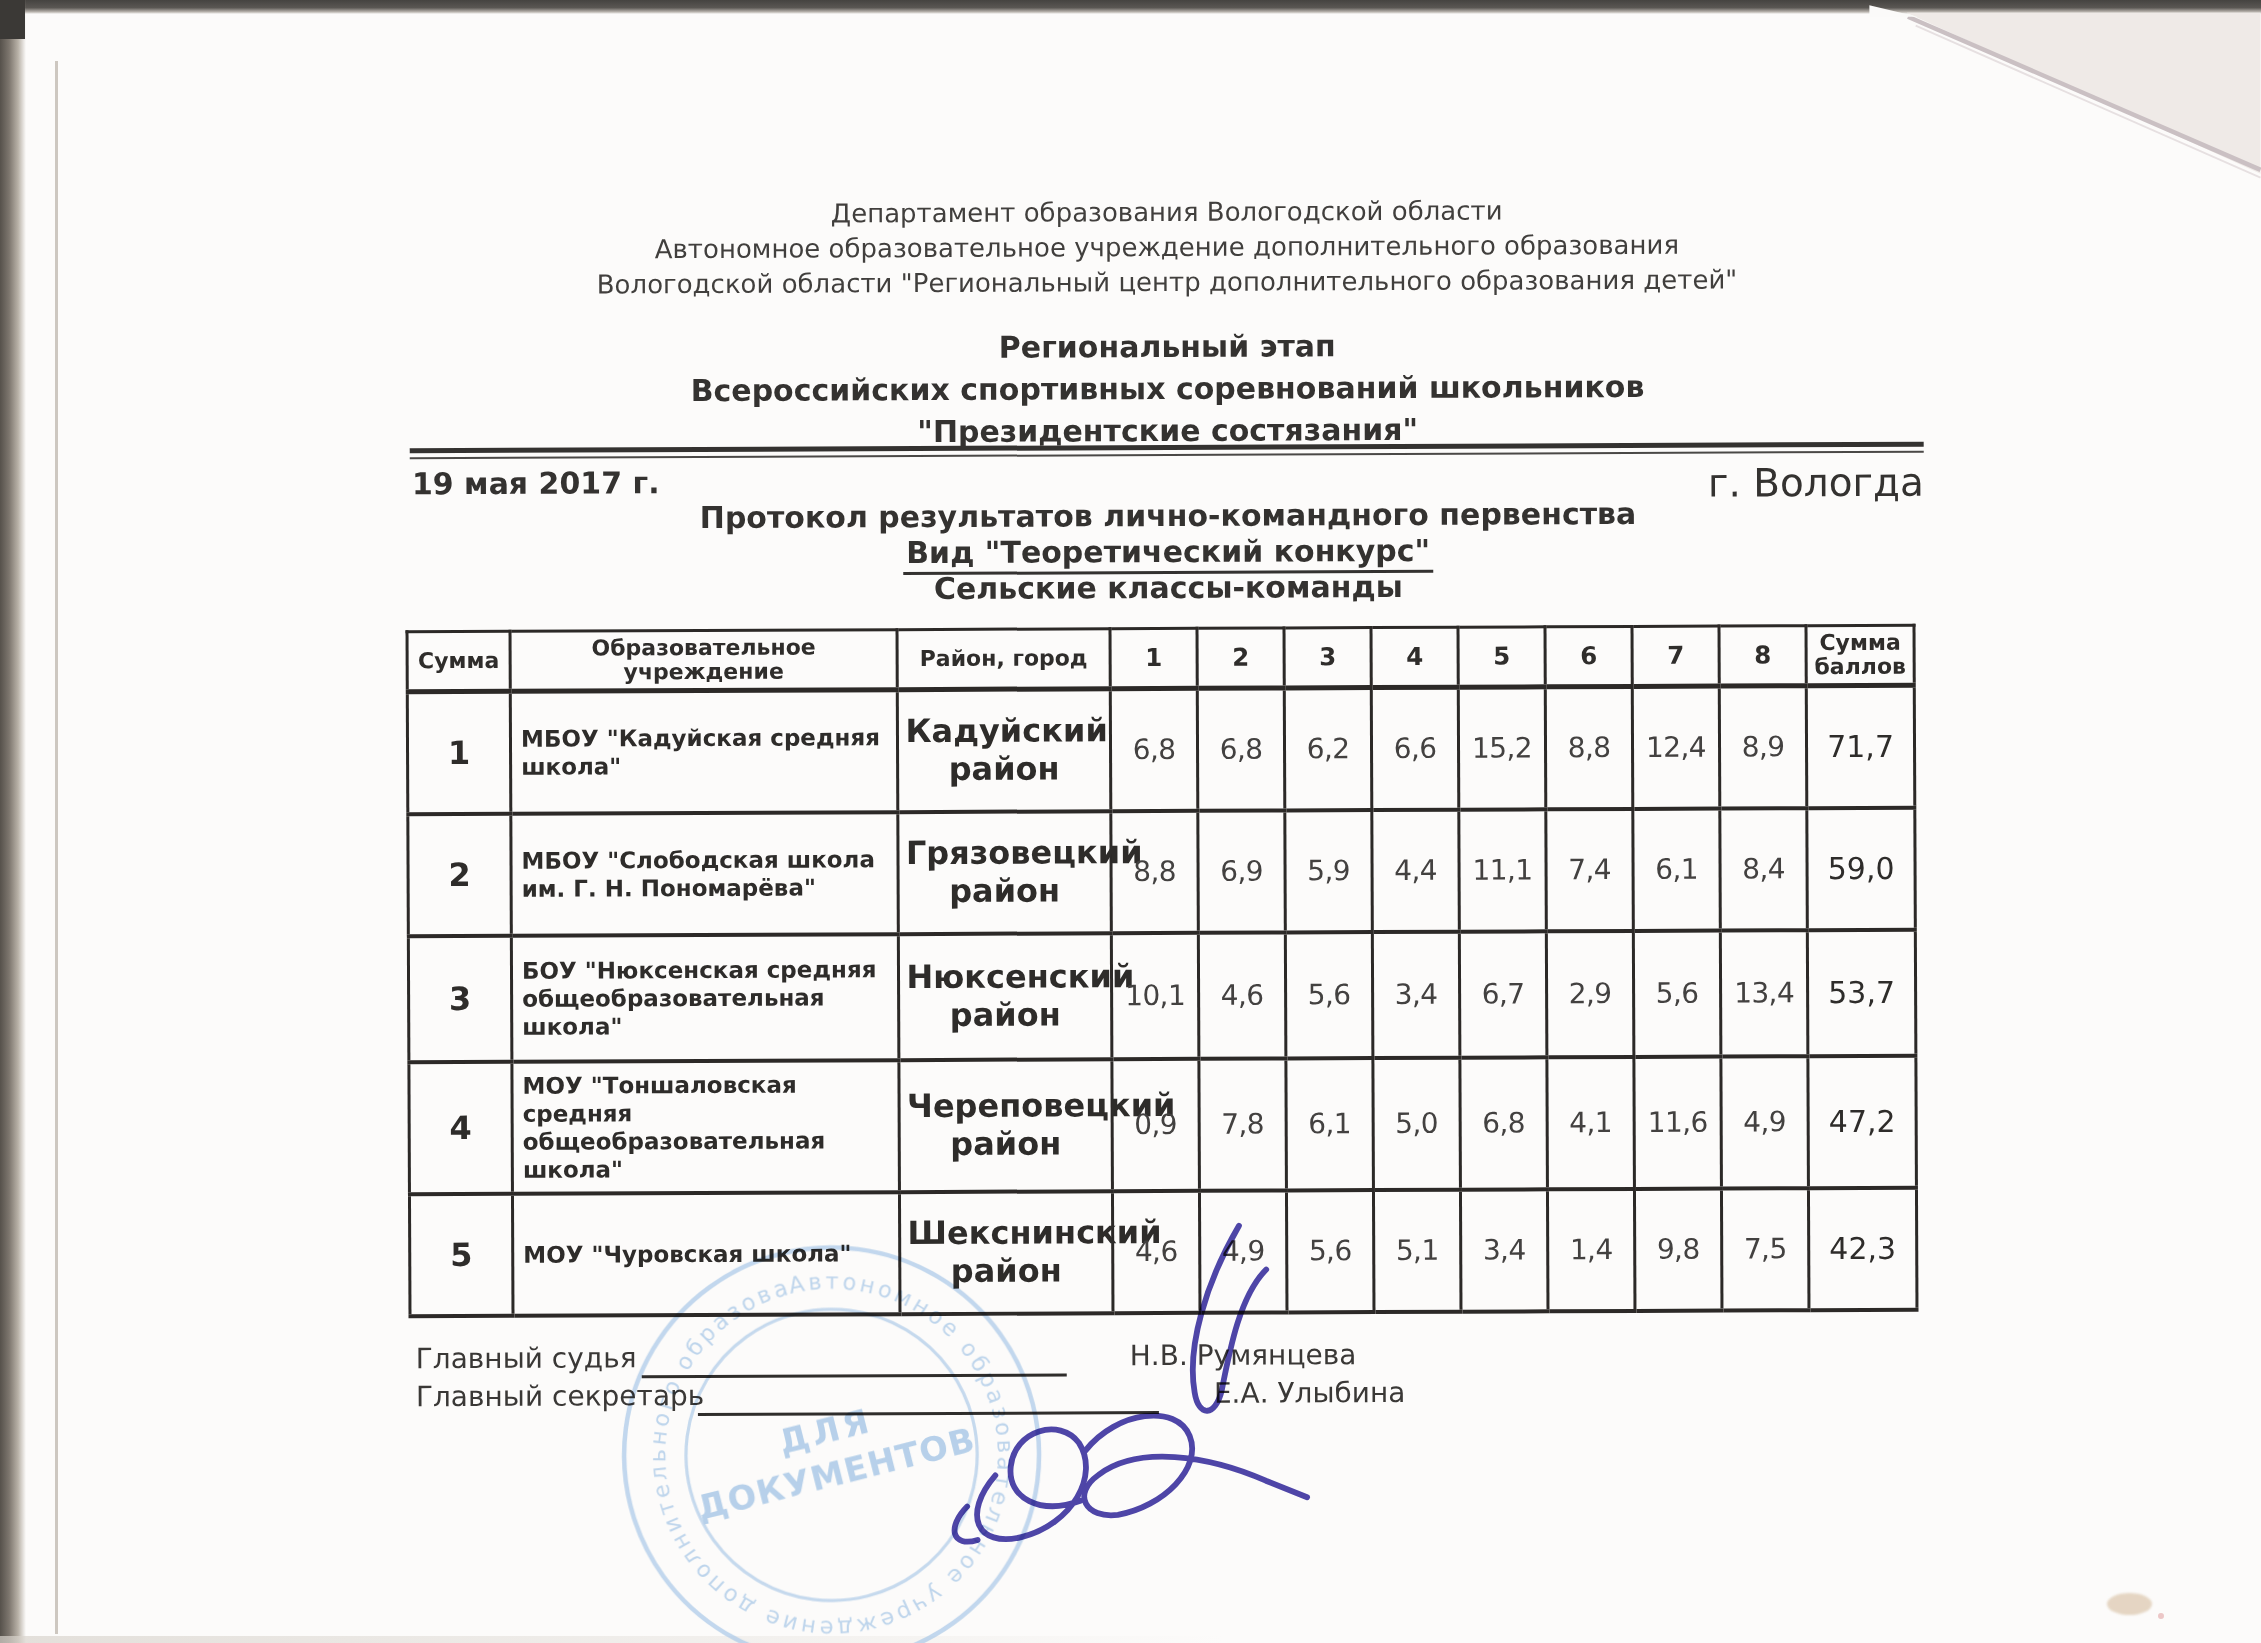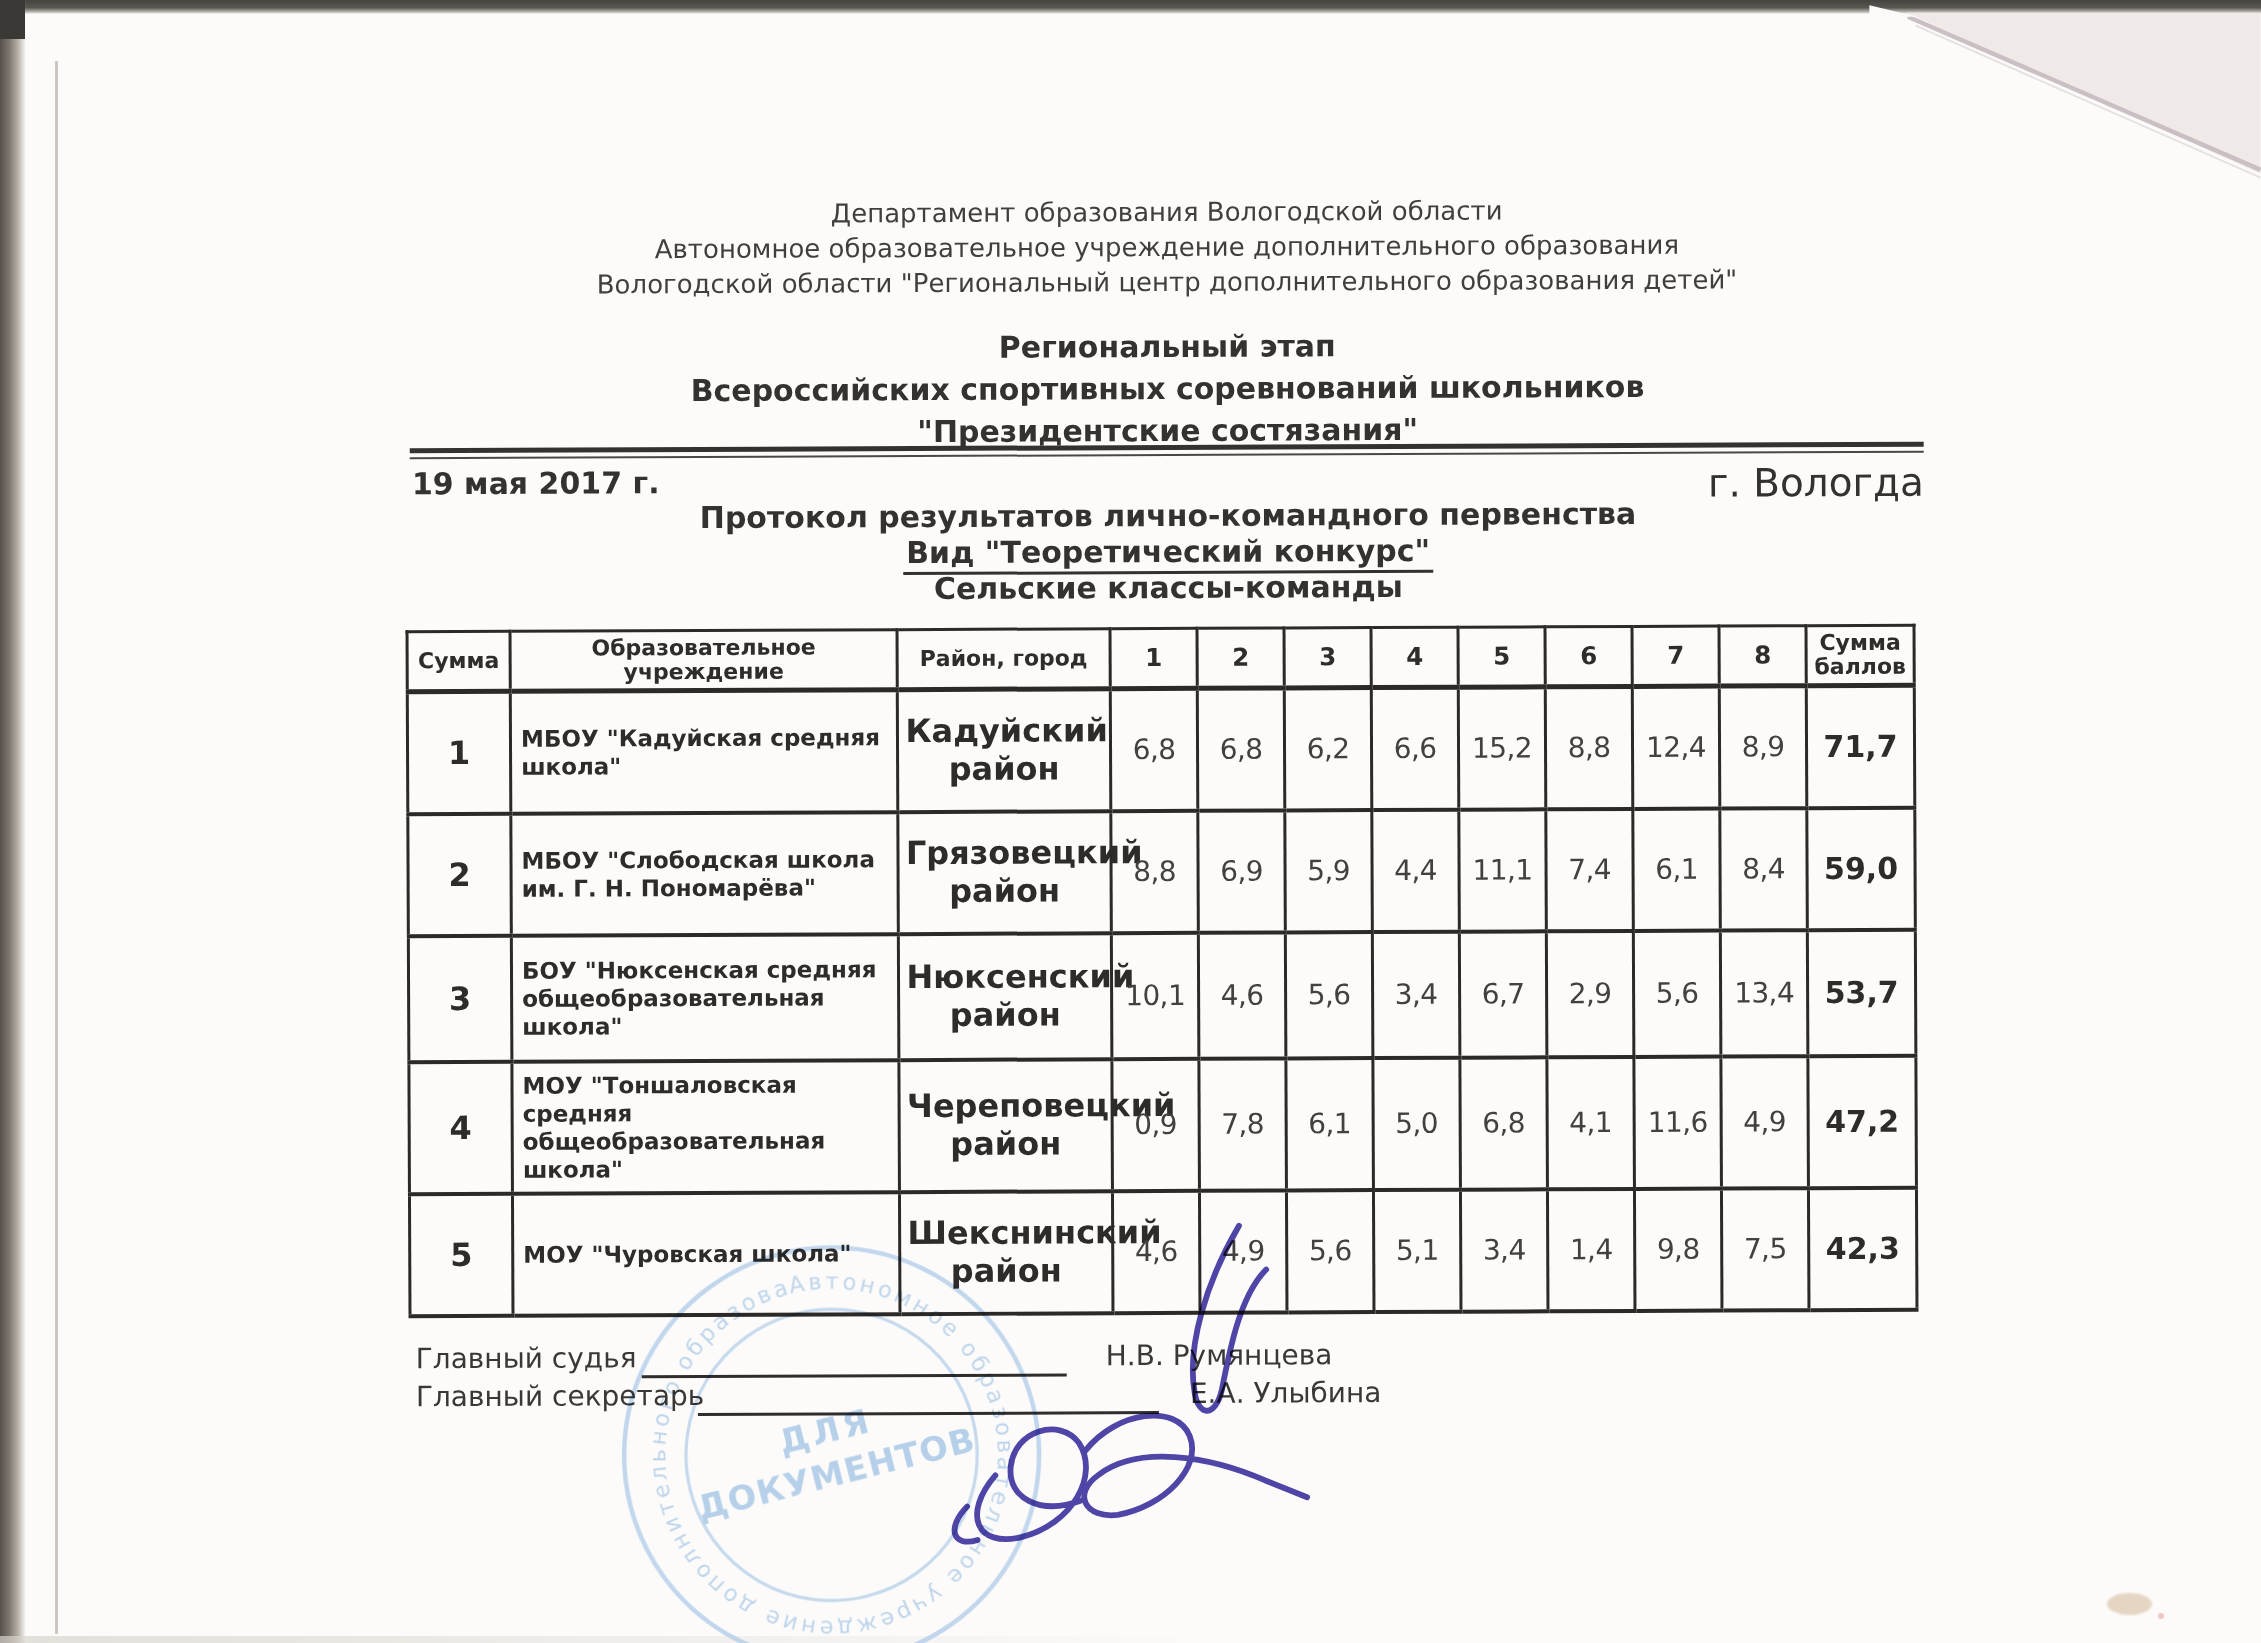--- a/index.html
+++ b/index.html
@@ -50,31 +50,31 @@
     text-align:center;vertical-align:middle;padding:3.9px 2.6px;}
   #results-table th.num{font-size:24.5px;}
   #results-table td{border:3.2px solid #2c2927;border-top-width:4.5px;border-bottom-width:4.5px;
     vertical-align:middle;}
   td.place-cell{font-size:32px;font-weight:bold;text-align:center;color:#2e2c2a;}
   td.school-cell{font-size:23px;font-weight:bold;color:#2e2c2a;line-height:1.22;
     text-align:left;padding:5.2px 9px;}
   td.district-cell{font-size:32px;font-weight:bold;color:#2e2c2a;line-height:1.18;
     text-align:center;padding:5.2px 6.4px;}
   td.score-cell{font-size:28px;color:#434140;text-align:center;letter-spacing:-0.6px;}
-  td.total-cell{font-size:30px;font-weight:bold;text-align:center;color:#2e2c2a;}
+  td.total-cell{font-size:30px;font-weight:normal;text-align:center;color:#2e2c2a;}
 
   
   .sig-row{position:absolute;left:413px;width:1096px;height:45px;}
   .sig-row1{top:1339px;}
   .sig-row2{top:1377px;}
   .sig-label{position:absolute;left:0;top:0;font-size:28px;color:#3a3836;}
   .sig-line{position:absolute;top:34px;height:3.2px;background:#2f2d2b;}
   .sig-line1{left:226px;width:425px;}
   .sig-line2{left:282px;width:461px;}
-  .sig-name{position:absolute;top:0;font-size:28px;color:#3a3836;}
+  .sig-name{position:absolute;top:0;font-size:28px;color:#3a3836;margin-left:24px;}
   .sig-name1{left:690px;}
   .sig-name2{left:774px;}
 
   
   .stamp-svg{position:absolute;left:603px;top:1228px;mix-blend-mode:multiply;
     opacity:.8;filter:blur(0.4px);}
   .autograph-svg{position:absolute;left:902px;top:1204px;mix-blend-mode:multiply;}
 </style>
 </head>
 <body>

